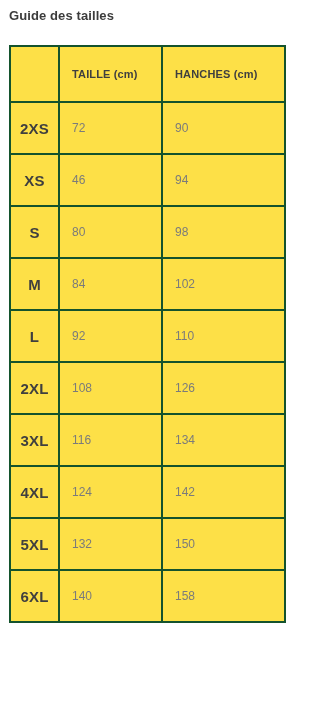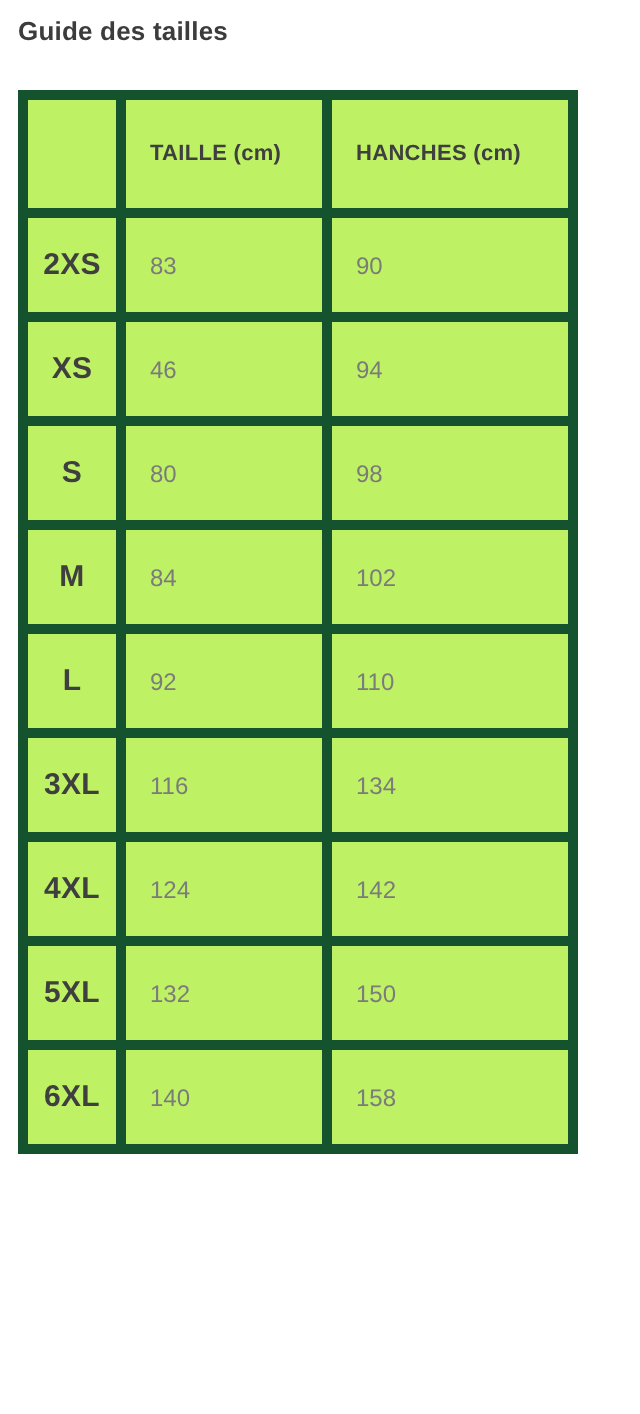--- a/index.html
+++ b/index.html
@@ -47,25 +47,25 @@
     width: 275px;
     table-layout: fixed;
   }
 
   table.size-table col.col-size  { width: 49px; }
   table.size-table col.col-a     { width: 103px; }
   table.size-table col.col-b     { width: 123px; }
 
   table.size-table th,
   table.size-table td {
-    border: 5px solid #14532d;
+    border: 2px solid #14532d;
     padding: 0;
     vertical-align: middle;
     text-align: left;
-    background: #bef264;
+    background: #fde047;
   }
 
   
   table.size-table thead th {
     height: 54px;
     font-size: 11px;
     font-weight: bold;
     color: #3f3f3f;
     letter-spacing: 0.15px;
     white-space: nowrap;
@@ -113,21 +113,21 @@
         <tr>
           <th class="h-blank"></th>
           <th class="h-measure">TAILLE (cm)</th>
           <th class="h-measure">HANCHES (cm)</th>
         </tr>
       </thead>
       <tbody>
 
         <tr>
           <th class="row-label">2XS</th>
-          <td class="value">83</td>
+          <td class="value">72</td>
           <td class="value">90</td>
         </tr>
 
         <tr>
           <th class="row-label">XS</th>
           <td class="value">46</td>
           <td class="value">94</td>
         </tr>
 
         <tr>
@@ -142,20 +142,25 @@
           <td class="value">102</td>
         </tr>
 
         <tr>
           <th class="row-label">L</th>
           <td class="value">92</td>
           <td class="value">110</td>
         </tr>
 
 
+        <tr>
+          <th class="row-label">2XL</th>
+          <td class="value">108</td>
+          <td class="value">126</td>
+        </tr>
 
         <tr>
           <th class="row-label">3XL</th>
           <td class="value">116</td>
           <td class="value">134</td>
         </tr>
 
         <tr>
           <th class="row-label">4XL</th>
           <td class="value">124</td>

